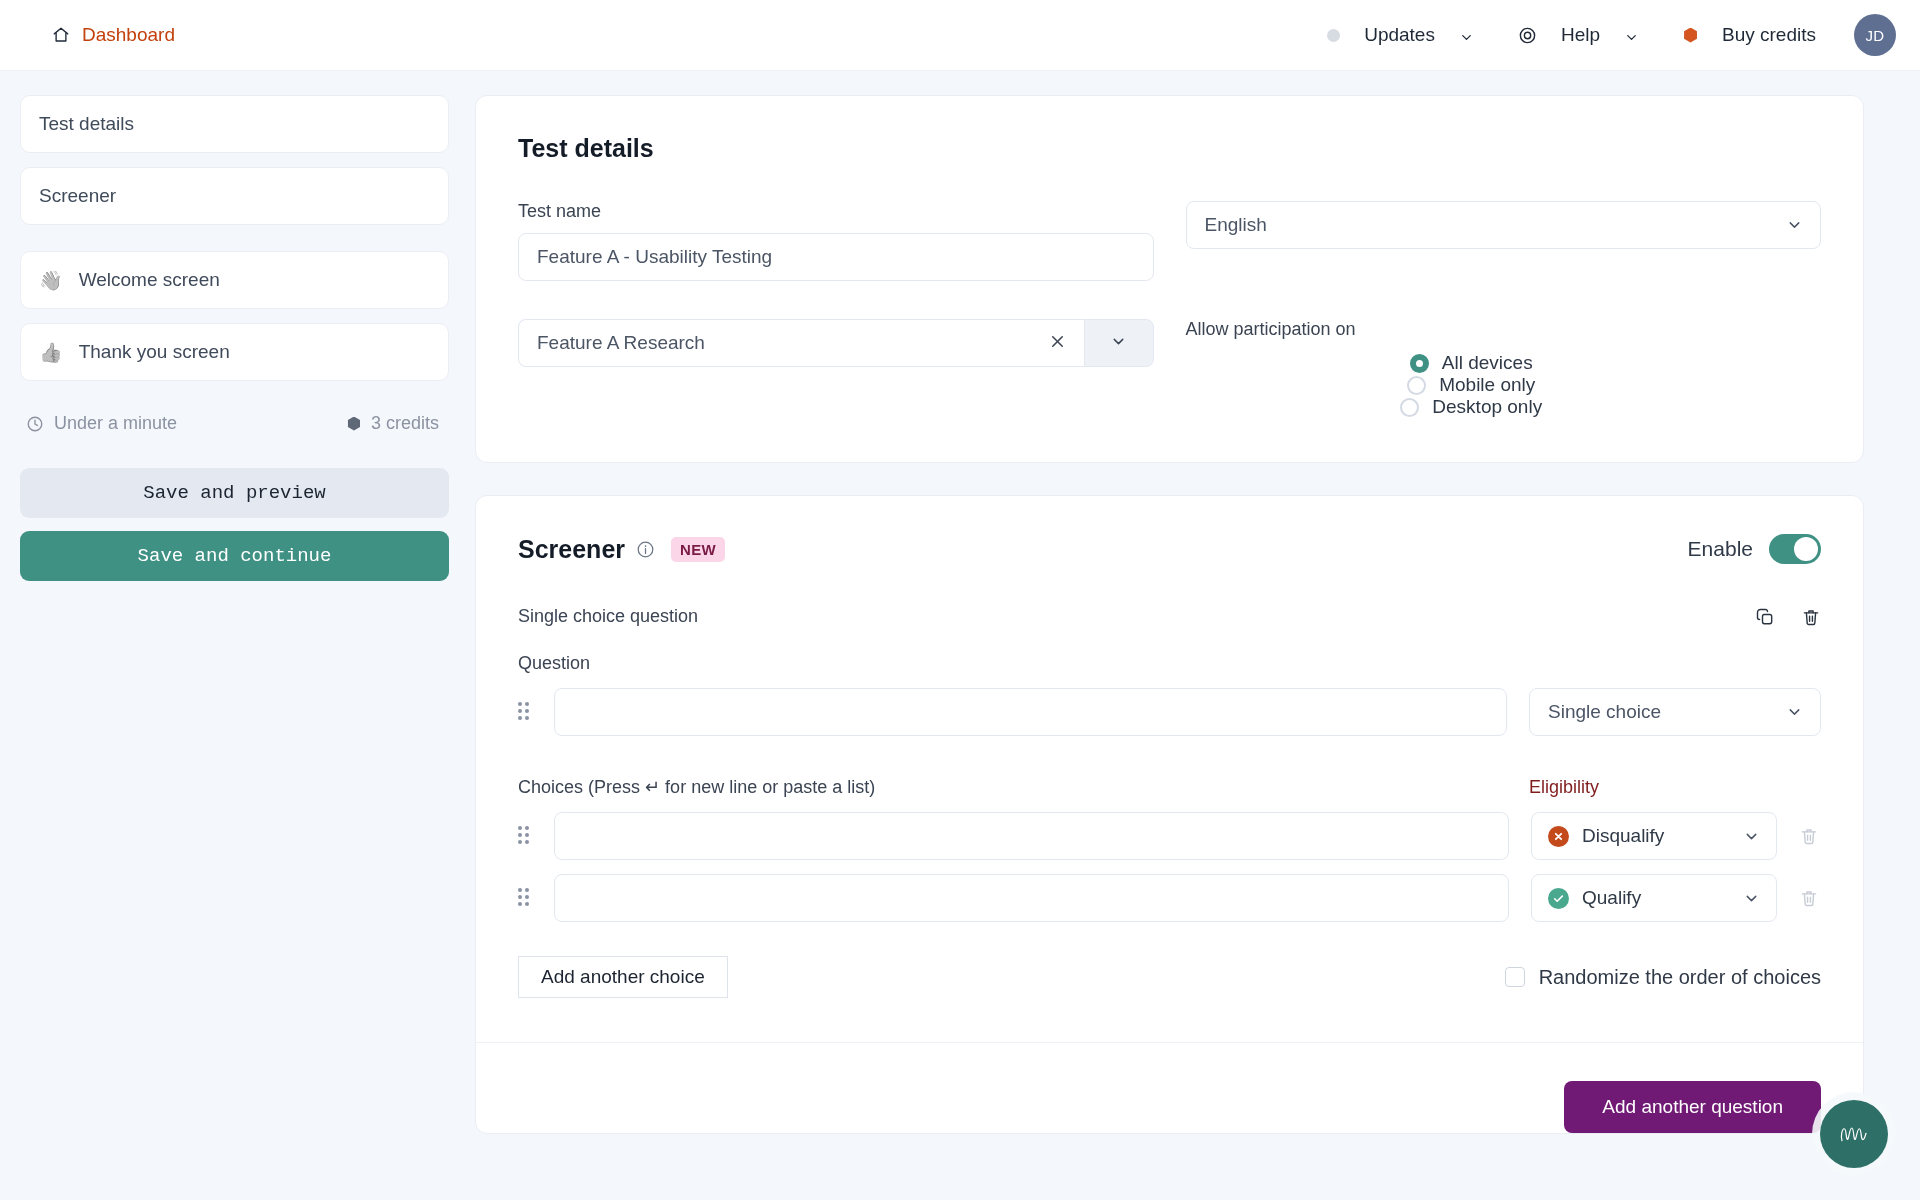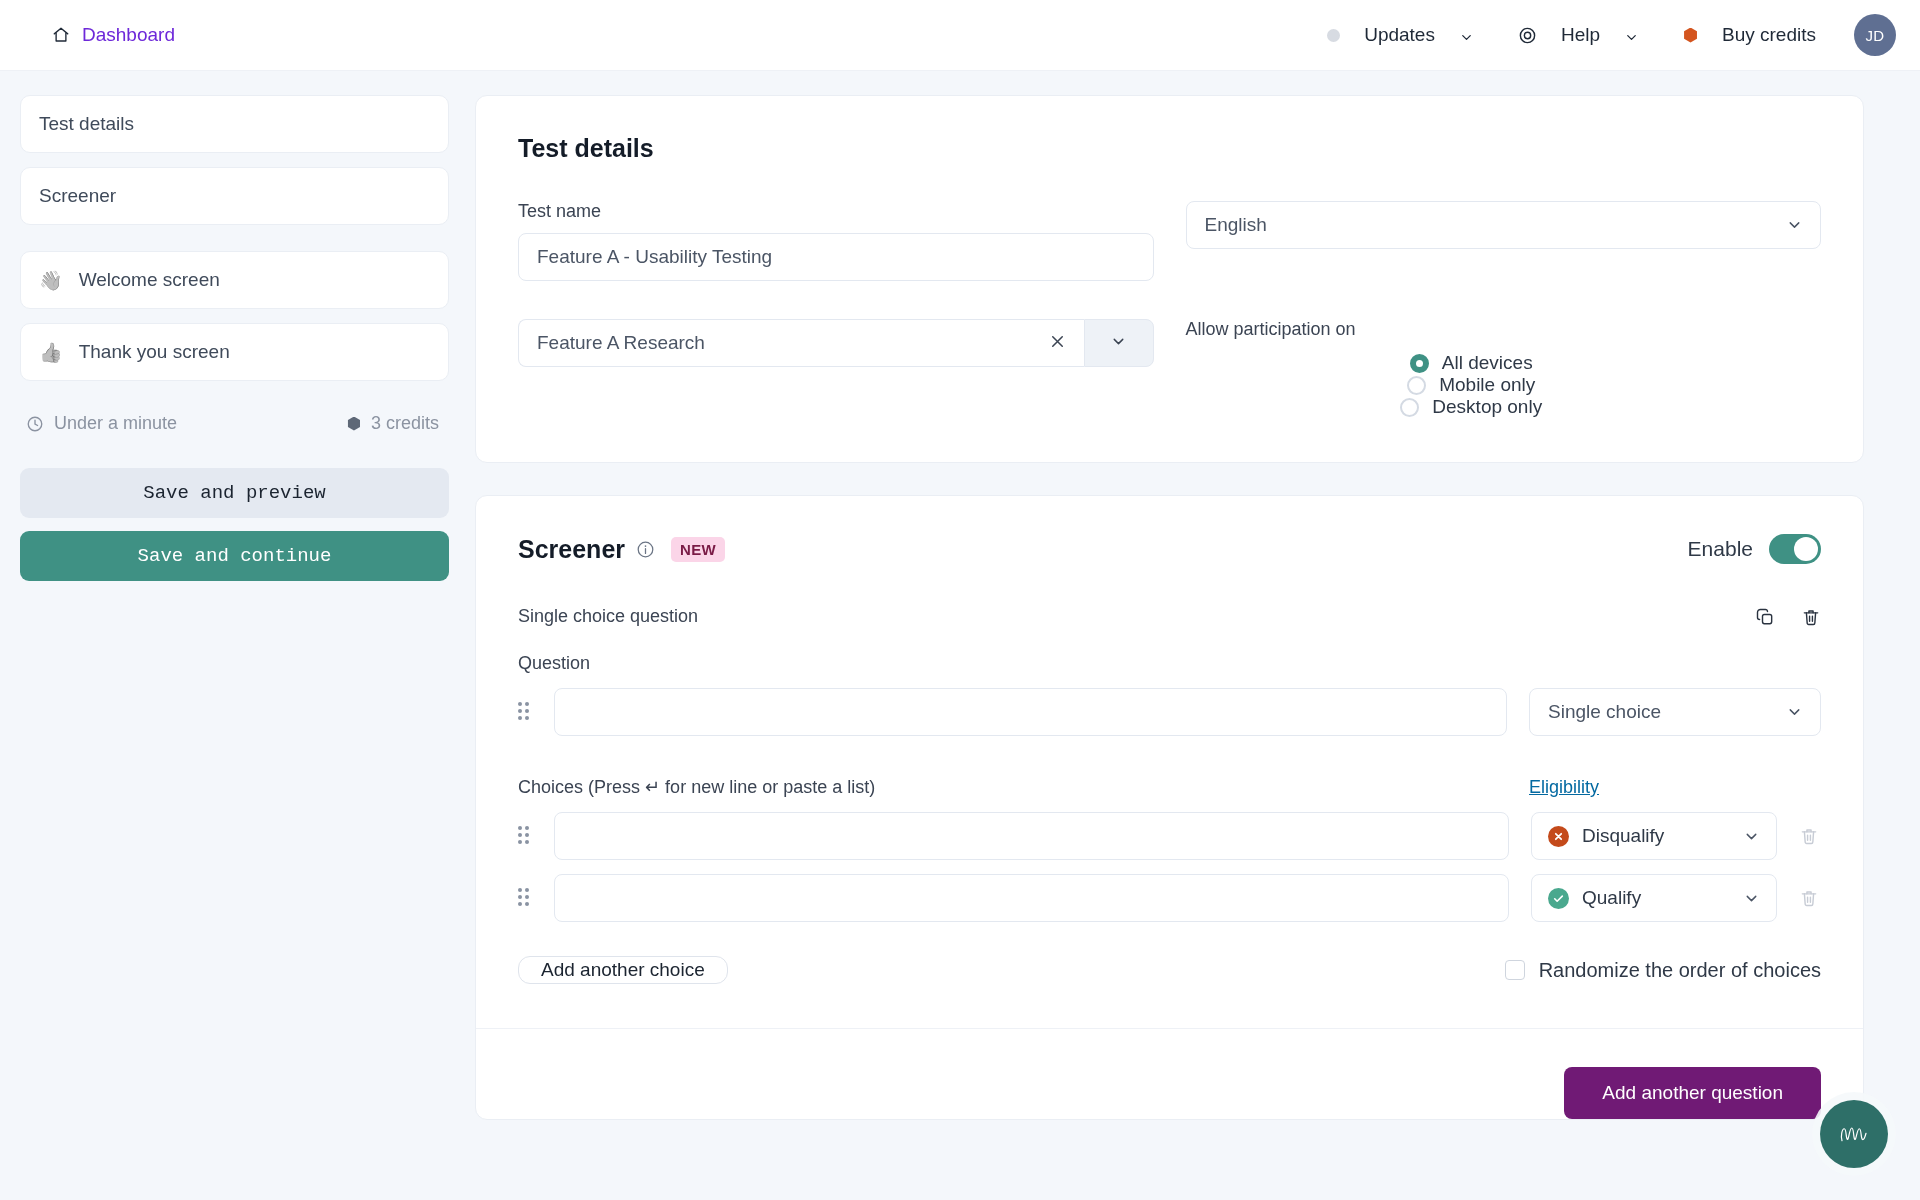--- a/index.html
+++ b/index.html
@@ -12,21 +12,21 @@
   }
 
   
   .topbar {
     height: 71px; background: #ffffff;
     display: flex; align-items: center;
     padding: 0 24px 0 52px;
     border-bottom: 1px solid #eef1f6;
     position: relative;
   }
-  .brand { display: flex; align-items: center; gap: 12px; font-size: 19px; color: #6d28d9; }
+  .brand { display: flex; align-items: center; gap: 12px; font-size: 19px; color: #c2410c; }
   .brand .home-ico { width: 18px; height: 18px; display:block; color:#1f2937; }
   .top-right { margin-left: auto; display: flex; align-items: center; gap: 0; }
   .top-item {
     display: flex; align-items: center; gap: 24px;
     font-size: 19px; color: #1f2937;
     padding: 0 22px; cursor: pointer; white-space: nowrap;
   }
   .dot-gray { width: 13px; height: 13px; border-radius: 50%; background: #d7dbe2; display:block; }
   .hex-orange {
     width: 15px; height: 15px; background: #d4551f;
@@ -158,41 +158,41 @@
     gap: 3px; cursor: grab; flex: 0 0 14px;
   }
   .drag-handle span { width: 4px; height: 4px; border-radius: 50%; background: #8a93a2; display:block; }
 
   .q-row { display: flex; align-items: center; gap: 22px; margin-top: 14px; }
   .q-row .input { flex: 1; }
   .q-select { width: 292px; flex: 0 0 292px; }
 
   .choices-head { display: flex; align-items: baseline; margin-top: 40px; }
   .choices-label { font-size: 18px; color: #3b4453; }
-  .elig-label { font-size: 18px; color: #0369a1; margin-left: auto; width: 292px; text-decoration: underline; }
+  .elig-label { font-size: 18px; color: #7f1d1d; margin-left: auto; width: 292px; }
 
   .choice-row { display: flex; align-items: center; gap: 22px; margin-top: 14px; }
   .choice-row .input { flex: 1; }
   .elig-select {
     width: 246px; flex: 0 0 246px; height: 48px; border: 1px solid #e3e8f0;
     border-radius: 8px; background:#fff; display: flex; align-items: center;
     padding: 0 16px; gap: 13px; cursor: pointer; position: relative;
   }
   .elig-select .st-ico { width: 21px; height: 21px; border-radius: 50%; display:flex; align-items:center; justify-content:center; flex:0 0 21px; }
   .elig-select .st-ico.q { background: #4aa88e; }
   .elig-select .st-ico.d { background: #c44a1b; }
   .elig-select .st-ico svg { width: 13px; height: 13px; color:#fff; display:block; }
   .elig-select .lbl { font-size: 19px; color: #2f3947; }
   .elig-select .chev-abs { position:absolute; right: 16px; width: 17px; height:17px; color:#4b5565; }
   .row-trash { background:none; border:none; cursor:pointer; padding:0; width: 22px; display:flex; }
   .row-trash svg { width: 20px; height: 20px; color: #c7ccd5; display:block; }
 
   .choices-foot { display: flex; align-items: center; margin-top: 34px; padding-bottom: 44px; }
   .btn-outline {
-    height: 28px; padding: 0 22px; border: 1px solid #dfe4ec; border-radius: 12px;
+    height: 42px; padding: 0 22px; border: 1px solid #dfe4ec; border-radius: 0;
     background: #fff; font-size: 19px; color: #1b2430; cursor: pointer; font-family: inherit;
   }
   .randomize { margin-left: auto; display: flex; align-items: center; gap: 14px; font-size: 20px; color: #2f3947; cursor: pointer; }
   .checkbox { width: 20px; height: 20px; border: 1.5px solid #cfd5de; border-radius: 4px; background:#fff; flex:0 0 20px; }
 
   .card-divider { border-top: 1px solid #eef1f6; margin: 0 -42px; }
   .add-q-area { display: flex; justify-content: flex-end; padding: 38px 0 0 0; }
   .btn-add-question {
     background: #701a75; color: #fff; border: none; border-radius: 8px;
     height: 52px; padding: 0 38px; font-size: 19px; cursor: pointer; font-family: inherit;

